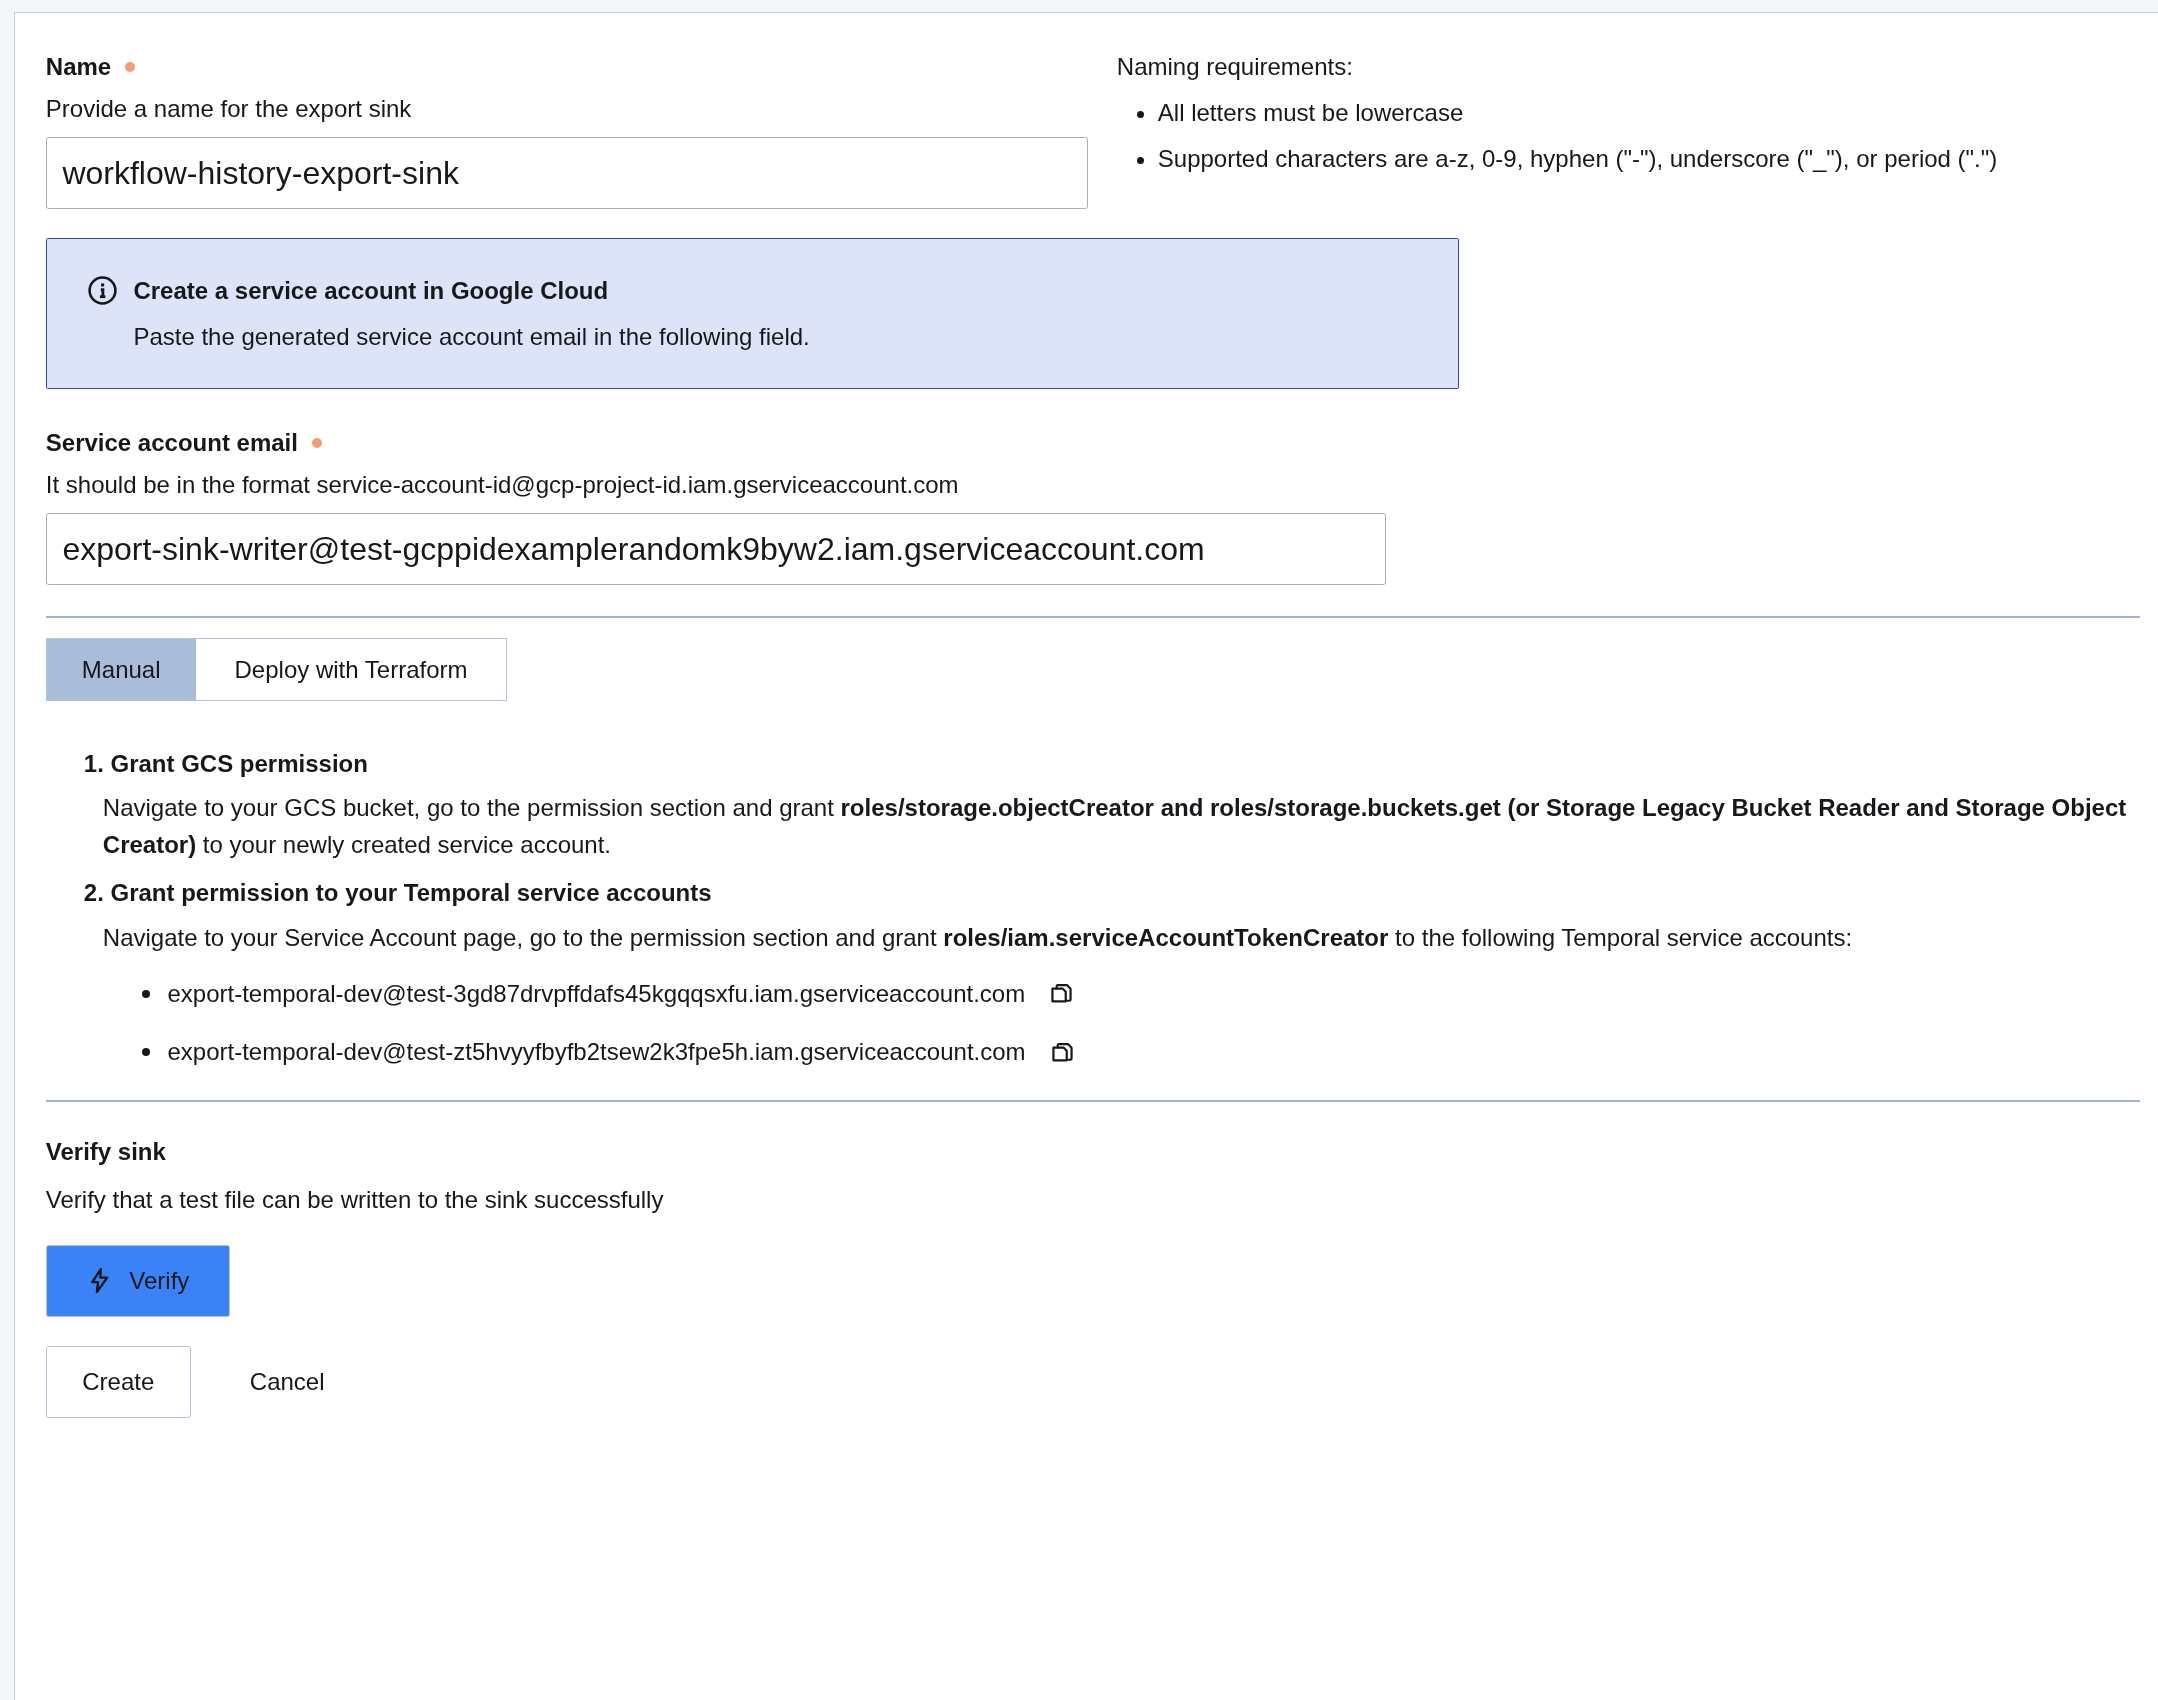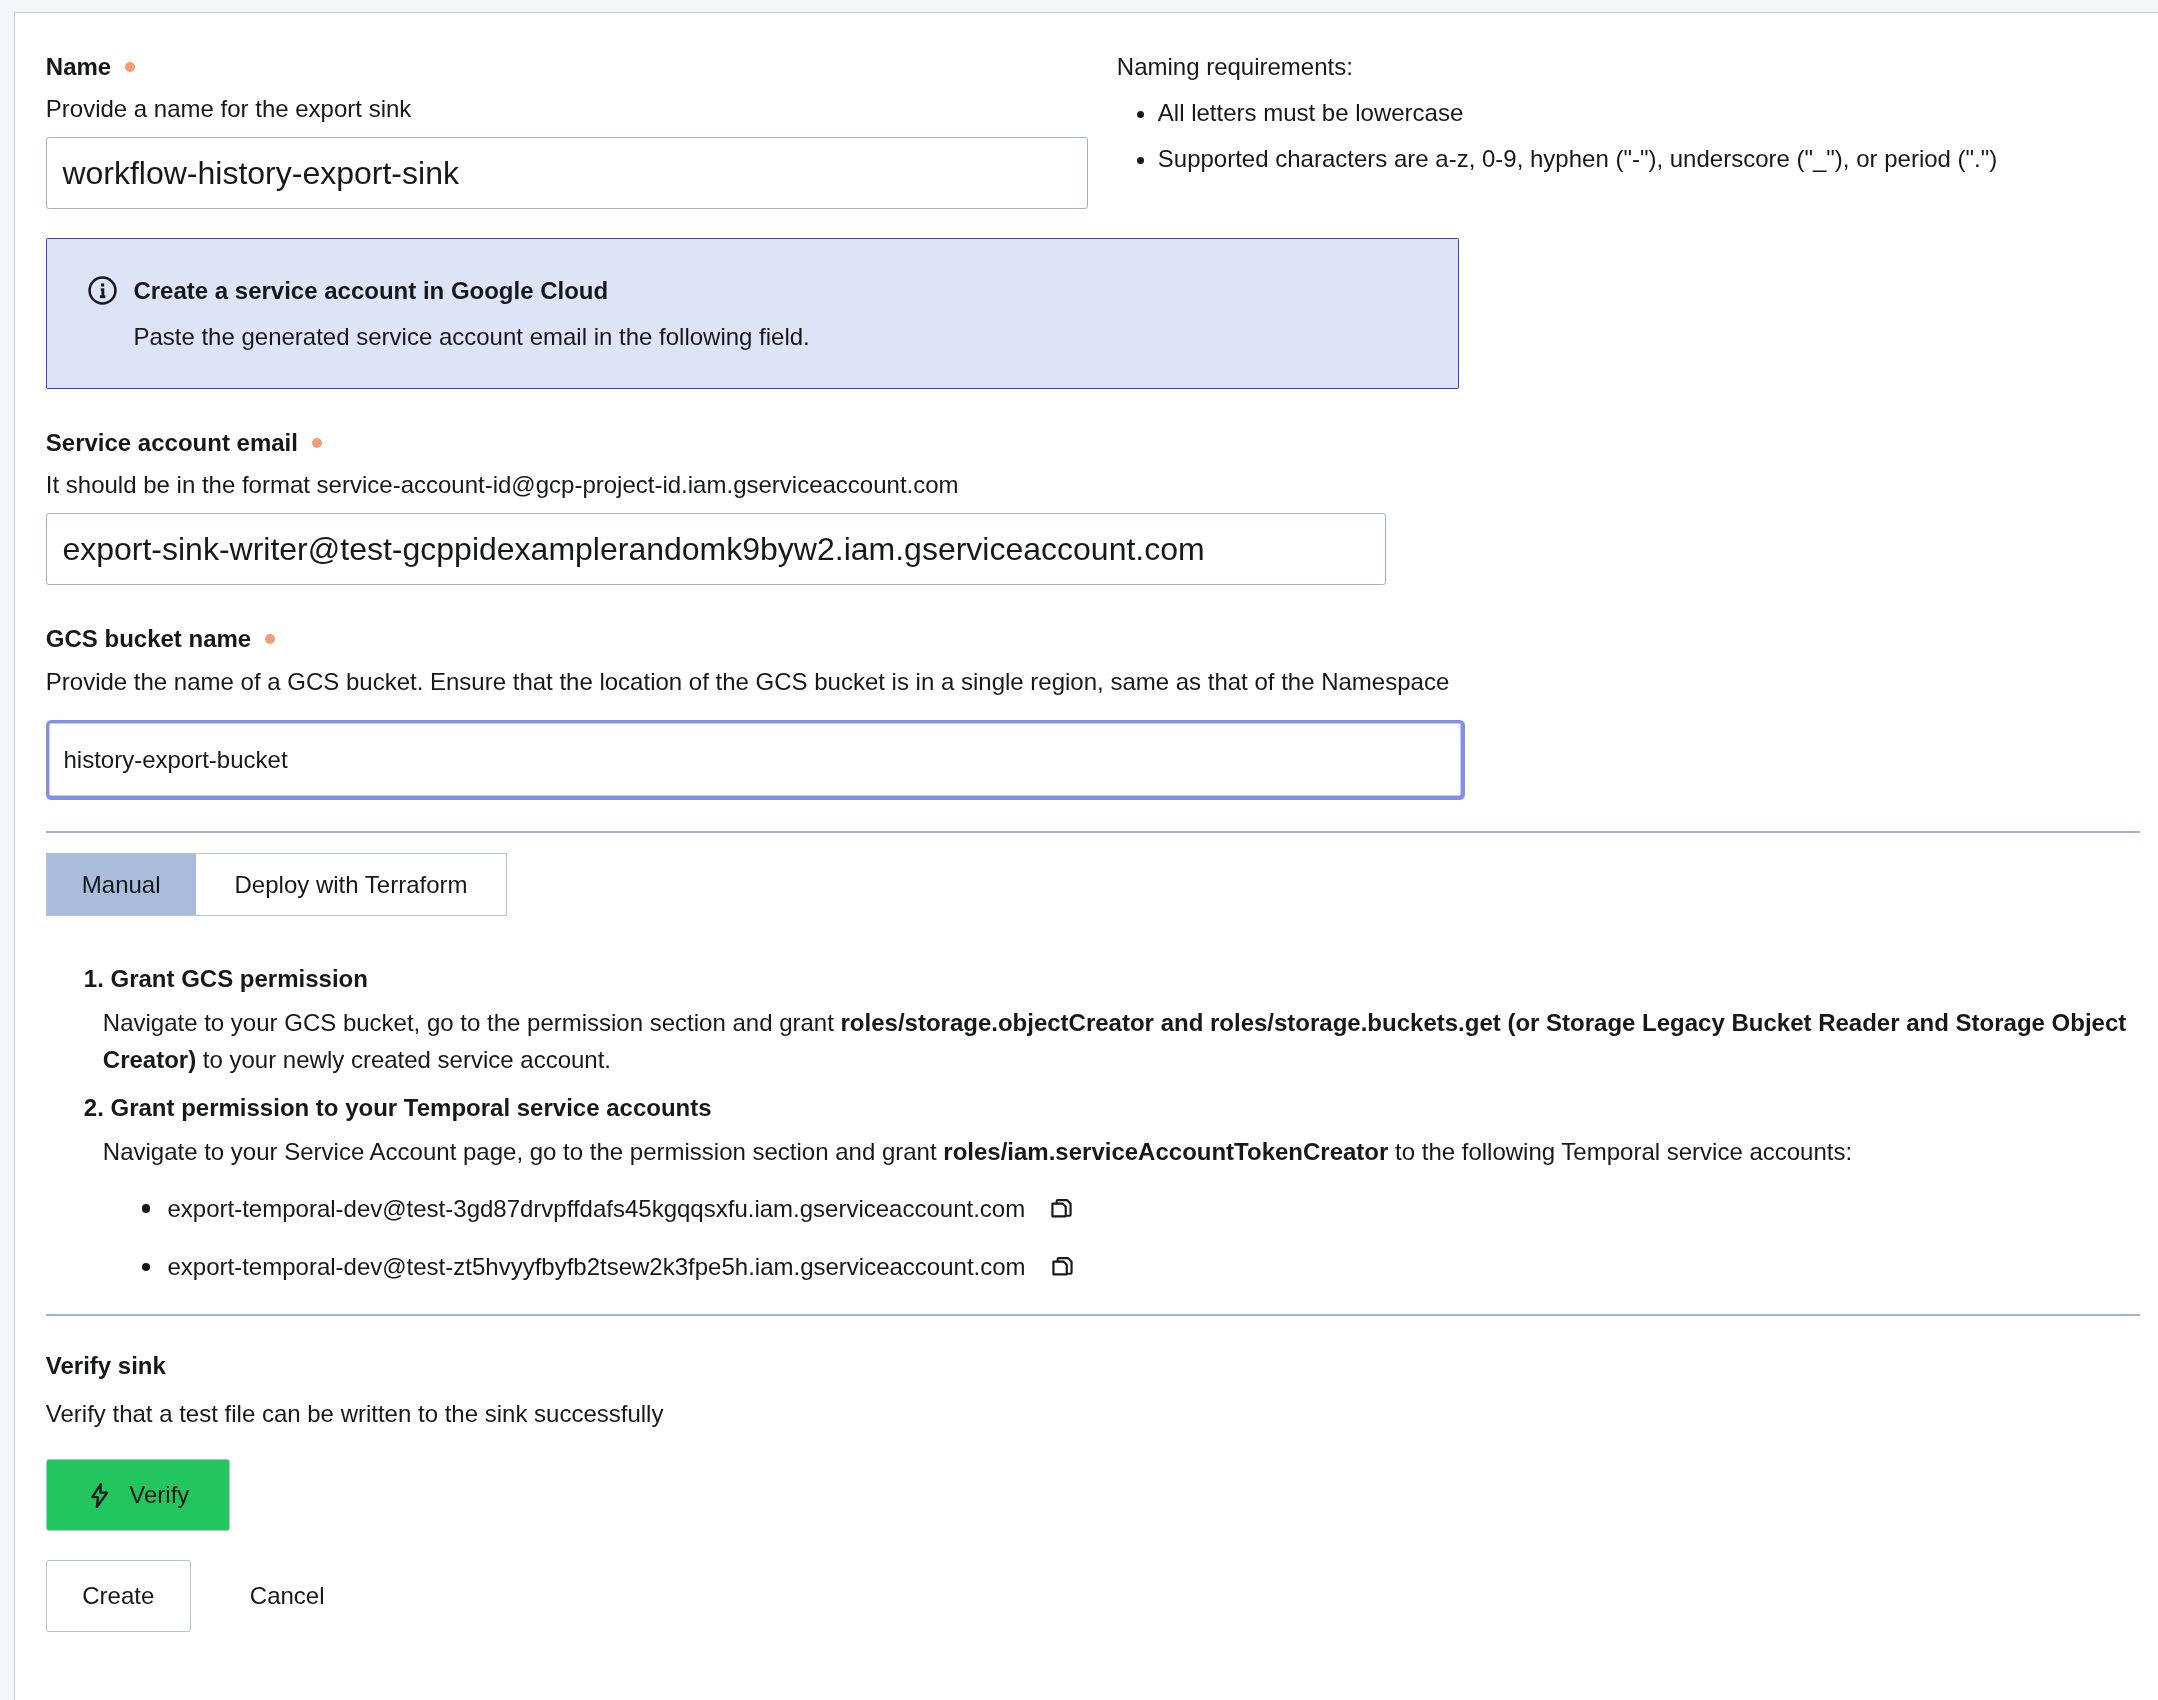--- a/index.html
+++ b/index.html
@@ -98,21 +98,21 @@
   }
   .copy-btn {
     margin-left:22px; width:35px; height:35px; background:none; border:none;
     padding:0; cursor:pointer; color:#17181c; flex:none;
   }
   .copy-btn svg { width:29px; height:29px; display:block; }
 
   
   .verify-btn {
     margin-top:29px; width:184px; height:72px;
-    border:1.4px solid #b6c2d8; border-radius:2.8px; background:#22c55e;
+    border:1.4px solid #b6c2d8; border-radius:2.8px; background:#3b82f6;
     display:flex; align-items:center; justify-content:center; gap:15.6px;
     font-size:24px; color:#17181c; font-family:"Liberation Sans", sans-serif;
     cursor:pointer;
   }
   .zap-icon svg { width:27.5px; height:33px; display:block; }
   .actions { margin-top:29px; display:flex; align-items:flex-start; }
   .create-btn {
     width:145px; height:72px; border:1.4px solid #b6c2d8; border-radius:2.8px;
     background:#fff; font-size:24px; color:#17181c;
     font-family:"Liberation Sans", sans-serif; cursor:pointer;
@@ -163,30 +163,20 @@
 
   <div class="field-block">
     <div class="label-row">
       <span class="field-label">Service account email</span>
       <span class="required-dot"></span>
     </div>
     <div class="field-desc">It should be in the format service-account-id@gcp-project-id.iam.gserviceaccount.com</div>
     <input class="text-input wide" type="text" value="export-sink-writer@test-gcppidexamplerandomk9byw2.iam.gserviceaccount.com" style="">
   </div>
 
-  <div class="field-block">
-    <div class="label-row">
-      <span class="field-label">GCS bucket name</span>
-      <span class="required-dot"></span>
-    </div>
-    <div class="field-desc">Provide the name of a GCS bucket. Ensure that the location of the GCS bucket is in a single region, same as that of the Namespace</div>
-    <div class="focus-wrap">
-      <input class="focus-input" type="text" value="history-export-bucket" style="">
-    </div>
-  </div>
 
   <div class="divider"></div>
 
 
   <div class="tabs">
     <button class="tab selected">Manual</button>
     <button class="tab">Deploy with Terraform</button>
   </div>
 
   <div class="steps">

